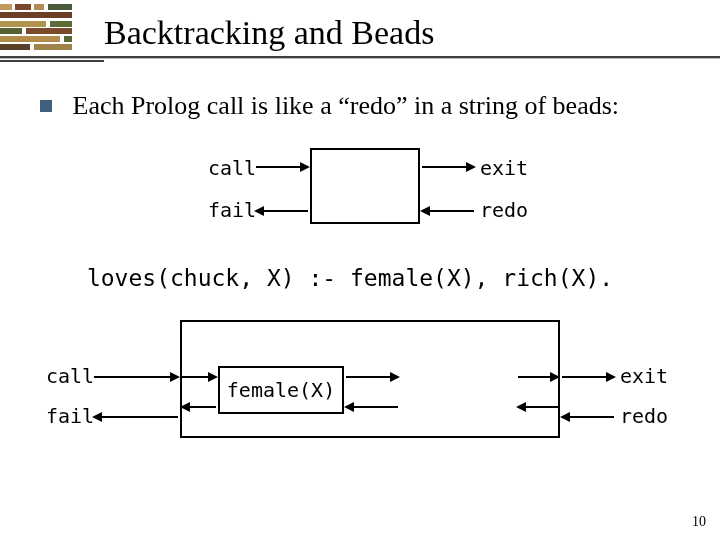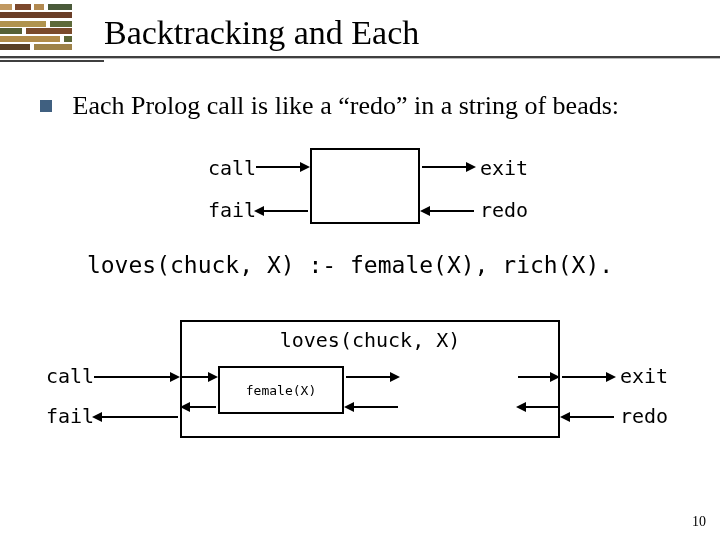--- a/index.html
+++ b/index.html
@@ -112,21 +112,21 @@
     content: '';
     position: absolute;
     left: -2px; top: -6px;
     border-right: 10px solid #000;
     border-top: 5px solid transparent;
     border-bottom: 5px solid transparent;
   }
 
   .clause {
     position: absolute;
-    left: 60px; top: 252px;
+    left: 60px; top: 265px;
     width: 580px;
     font-family: "Lucida Console", Monaco, monospace;
     font-size: 23px;
     text-align: center;
     white-space: pre;
   }
 
   .bead2 {
     position: absolute;
     left: 30px;
@@ -147,21 +147,21 @@
     text-align: center;
     font-family: "Lucida Console", Monaco, monospace;
     font-size: 20px;
   }
   .inner-box {
     position: absolute;
     top: 46px;
     height: 48px;
     border: 2px solid #000;
     font-family: "Lucida Console", Monaco, monospace;
-    font-size: 13px;
+    font-size: 20px;
     display: flex;
     align-items: center;
     justify-content: center;
     background: #fff;
   }
   .inner1 { left: 188px; width: 126px; }
   .inner2 { left: 370px; width: 116px; }
   .call2-lbl { left:16px; top:44px; }
   .fail2-lbl { left:16px; top:84px; }
   .exit2-lbl { left:590px; top:44px; }
@@ -187,21 +187,21 @@
     <div class="s s5"></div>
       <div class="s s6"></div>
       <div class="s s7"></div>
       <div class="s s8"></div>
     <div class="s s9"></div>
       <div class="s s10"></div>
       <div class="s s11"></div>
       <div class="s s12"></div>
       <div class="s s13"></div>
   </div>
-  <div class="title-text">Backtracking and Each</div>
+  <div class="title-text">Backtracking and Beads</div>
   <div class="title-underline-1"></div>
   <div class="title-underline-2"></div>
 </div>
 
 <div class="body-line">
   <span class="bullet-sq"></span>
   <span class="txt">Each Prolog call is like a “redo” in a string of beads:</span>
 </div>
 
 <div class="bead1">
@@ -218,21 +218,20 @@
 
 <div class="clause">loves(chuck, X) :- female(X), rich(X).</div>
 
 <div class="bead2">
   <div class="lbl call2-lbl">call</div>
   <div class="lbl fail2-lbl">fail</div>
   <div class="lbl exit2-lbl">exit</div>
   <div class="lbl redo2-lbl">redo</div>
 
   <div class="big-box"></div>
-  <div class="big-box-title">loves(chuck, X)</div>
   <div class="inner-box inner1">
       <span>female(X)</span>
     </div>
 
   <div class="arrow-r" style="left:64px; top:56px; width:84px;"></div>
   <div class="arrow-l" style="left:64px; top:96px; width:84px;"></div>
 
   <div class="arrow-r" style="left:152px; top:56px; width:34px;"></div>
   <div class="arrow-l" style="left:152px; top:86px; width:34px;"></div>
 

